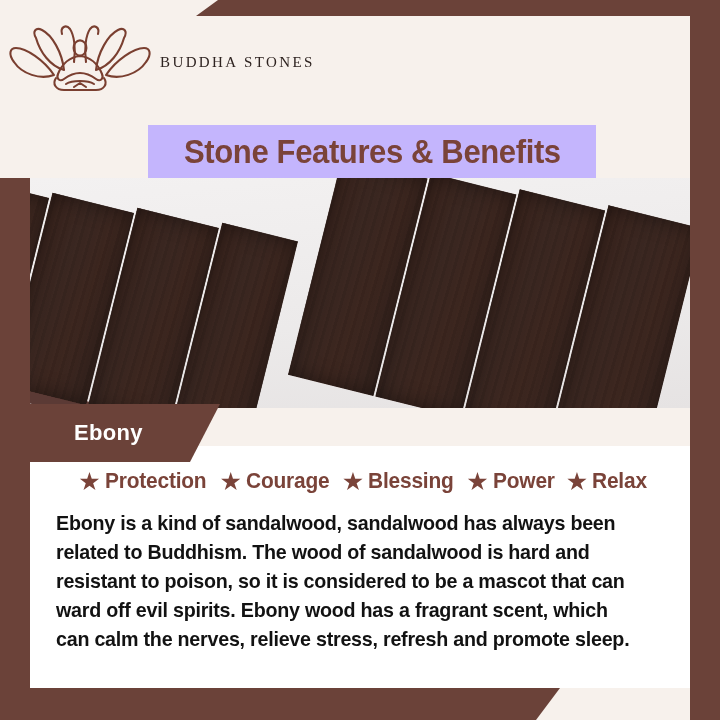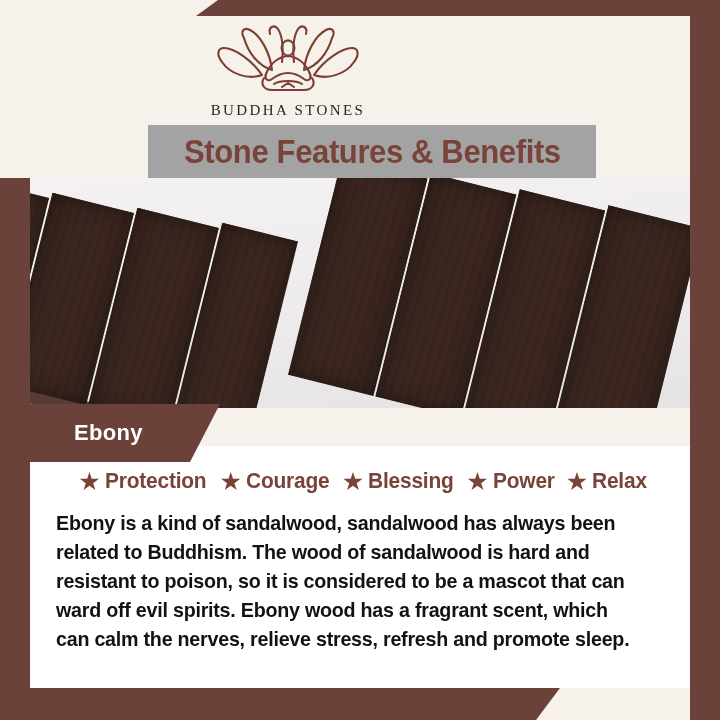--- a/index.html
+++ b/index.html
@@ -33,31 +33,31 @@
     z-index:5;
   }
 
   
   .header{
     position:absolute; top:0; left:0; width:720px; height:178px;
     background:#f7f1ec; z-index:2;
   }
   .logo-wrap{
     position:absolute; top:22px; left:0; width:576px;
-    display:flex; flex-direction:column; align-items:center;
+    display:flex; flex-direction:row; align-items:center;
   }
   .logo-mark{ width:160px; height:74px; display:block; }
   .logo-text{
     margin-top:6px;
     font-family:"Liberation Serif", serif;
     font-size:15px; letter-spacing:2.4px; color:#2e2320; font-weight:400;
   }
   .title-plate{
     position:absolute; top:125px; left:148px; width:448px; height:53px;
-    background:#a3a3a3; z-index:3;
+    background:#c4b5fd; z-index:3;
     display:flex; align-items:center; justify-content:center;text-align:right;
   }
   .title-text{
     font-family:"Liberation Sans Narrow","Liberation Sans",sans-serif;
     font-weight:700; font-size:33px; color:#7a4339;
     letter-spacing:-0.4px; white-space:nowrap;
     transform:scaleX(.94); transform-origin:center;
   }
 
   

